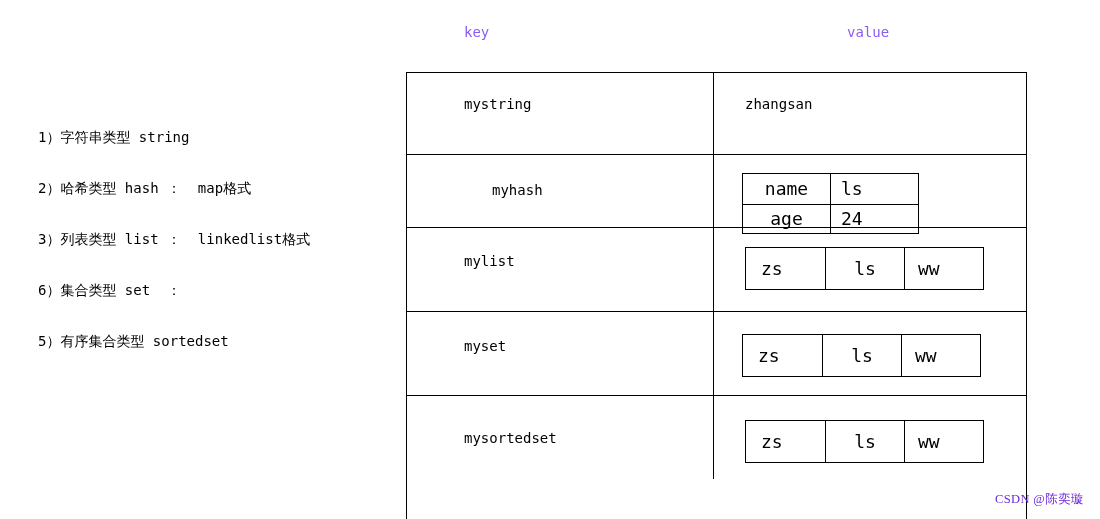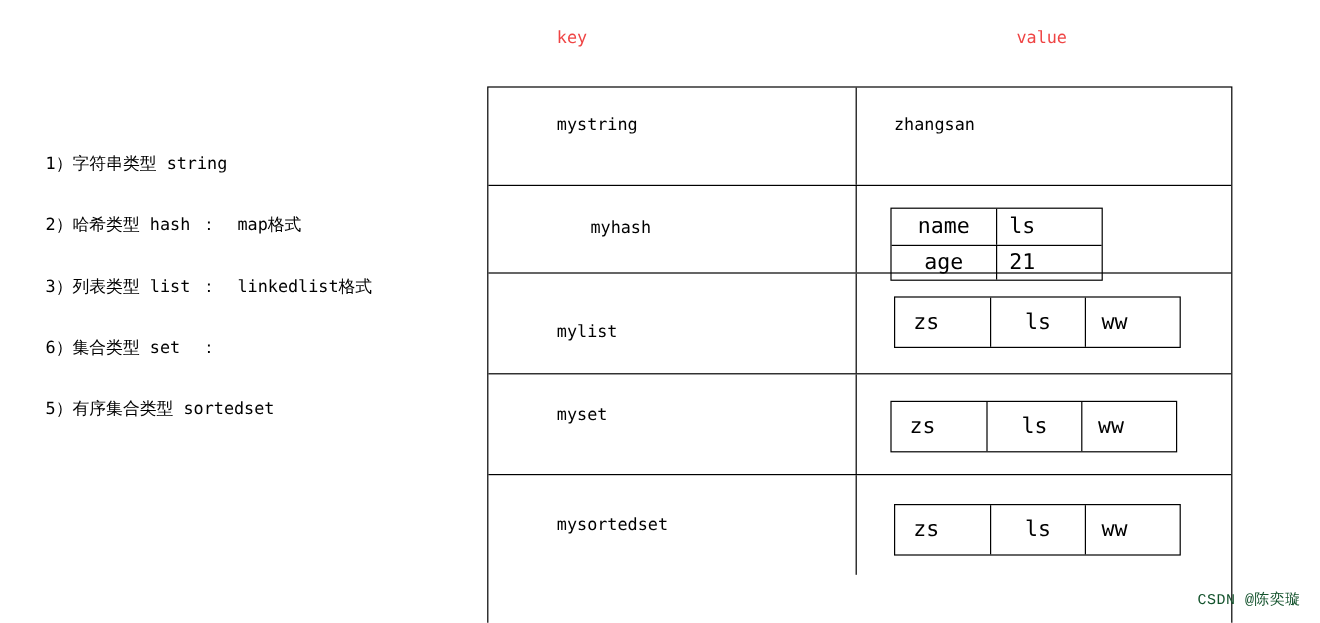--- a/index.html
+++ b/index.html
@@ -29,21 +29,21 @@
   }
   #legend .legend-line {
     white-space: pre;
   }
 
   
   .col-header {
     position: absolute;
     font-size: 14px;
     line-height: 16px;
-    color: #ef4444;
+    color: #8b5cf6;
     white-space: pre;
   }
   #header-key   { left: 464px; top: 24px; }
   #header-value { left: 847px; top: 24px; }
 
   
   #main-table {
     position: absolute;
     left: 406px;
     top: 72px;
@@ -140,23 +140,23 @@
 
   #nested-list        { left: 31px; top: 182px; }
   #nested-set         { left: 28px; top: 266px; }
   #nested-sortedset   { left: 31px; top: 347px; }
 
   
   #watermark {
     position: absolute;
     right: 16px;
     bottom: 11px;
-    font-family: Liberation Mono, monospace;
+    font-family: Liberation Serif, serif;
     font-size: 12.5px;
-    color: #14532d;
+    color: #6d28d9;
     white-space: pre;
     letter-spacing: 0.4px;
   }
 </style>
 </head>
 <body>
 
 <div id="legend">
   <div class="legend-line">1）字符串类型 string</div>
   <div class="legend-line">2）哈希类型 hash ：  map格式</div>
@@ -184,29 +184,29 @@
       <span class="key-label" style="top:27px;padding-left:28px;">myhash</span>
     </div>
     <div class="value-cell">
       <div class="nested hash-table" style="top:18px;">
         <div class="nested-row">
           <div class="nested-cell hash-cell-k">name</div>
           <div class="nested-cell hash-cell-v">ls</div>
         </div>
         <div class="nested-row">
           <div class="nested-cell hash-cell-k">age</div>
-          <div class="nested-cell hash-cell-v">21</div>
+          <div class="nested-cell hash-cell-v">24</div>
         </div>
       </div>
     </div>
   </div>
 
   <div class="main-row row-h3">
     <div class="key-cell">
-      <span class="key-label" style="top:41px;">mylist</span>
+      <span class="key-label" style="top:25px;">mylist</span>
     </div>
     <div class="value-cell">
       <div class="nested trip-table" id="nested-list" style="left:31px; top:19px;">
         <div class="nested-row">
           <div class="nested-cell trip-cell trip-cell-0">zs</div>
           <div class="nested-cell trip-cell trip-cell-1">ls</div>
           <div class="nested-cell trip-cell trip-cell-2">ww</div>
         </div>
       </div>
     </div>

